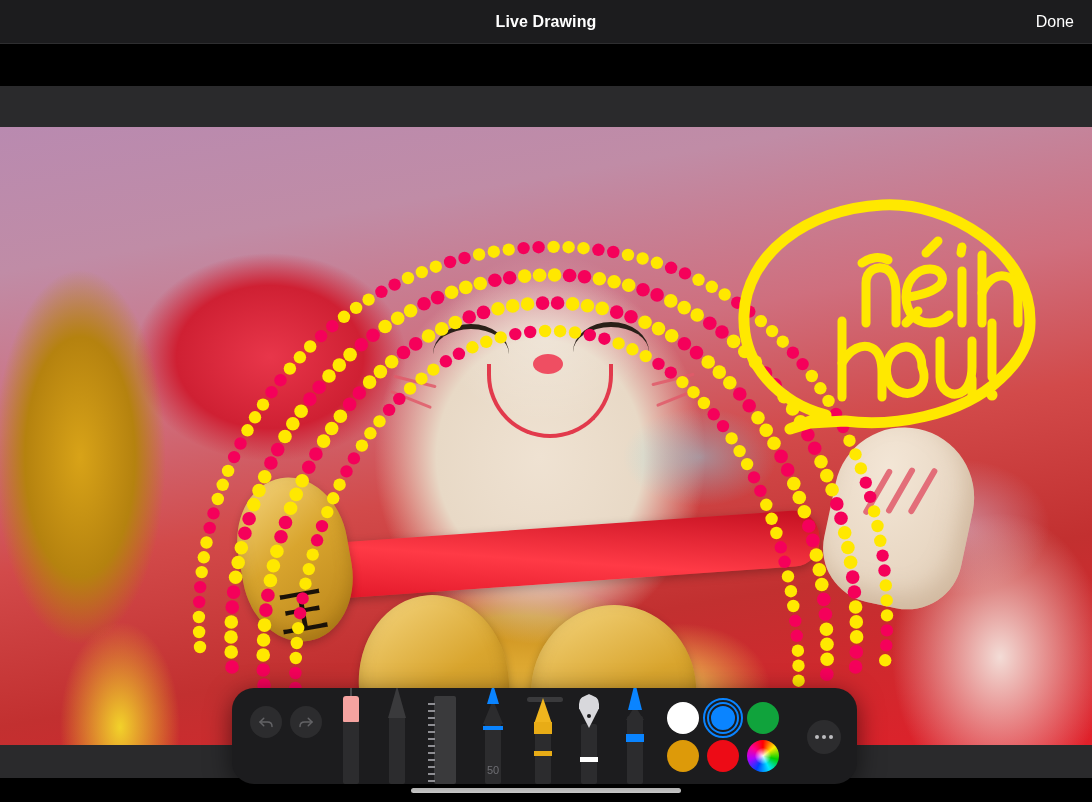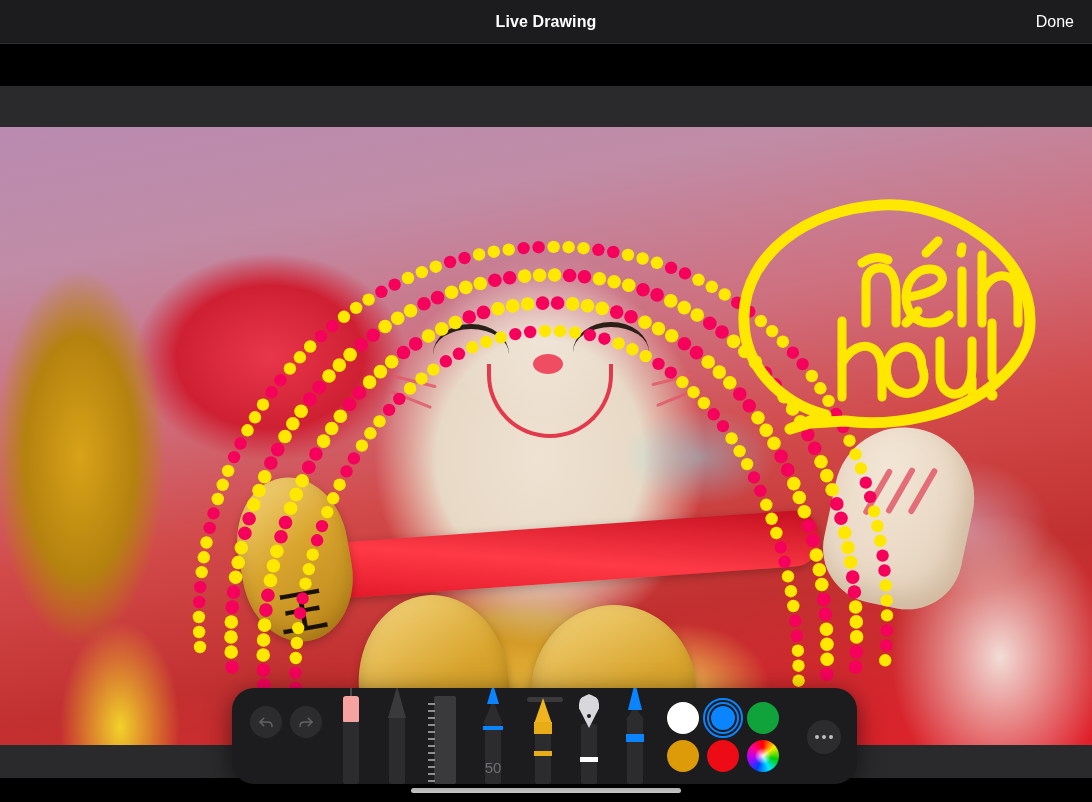--- a/index.html
+++ b/index.html
@@ -189,21 +189,21 @@
   }
   .more-btn {
     position:absolute; right:16px; top:32px; width:34px; height:34px;
     border-radius:17px; background:#2c2c2e;
     display:flex; align-items:center; justify-content:center; gap:3px;
   }
   .more-btn i { width:4px; height:4px; border-radius:50%; background:#bdbdc0; display:block; }
 
   .tool-num {
     position:absolute; left:50%; transform:translateX(-50%); bottom:8px;
-    font-size:15px; color:#6e6e73; font-family:"Liberation Sans",sans-serif;
+    font-size:11px; color:#6e6e73; font-family:"Liberation Sans",sans-serif;
   }
 </style>
 </head>
 <body>
 
 <div class="screen">
 
   <div class="navbar">
     <div class="nav-title">Live Drawing</div>
     <div class="nav-done">Done</div>

